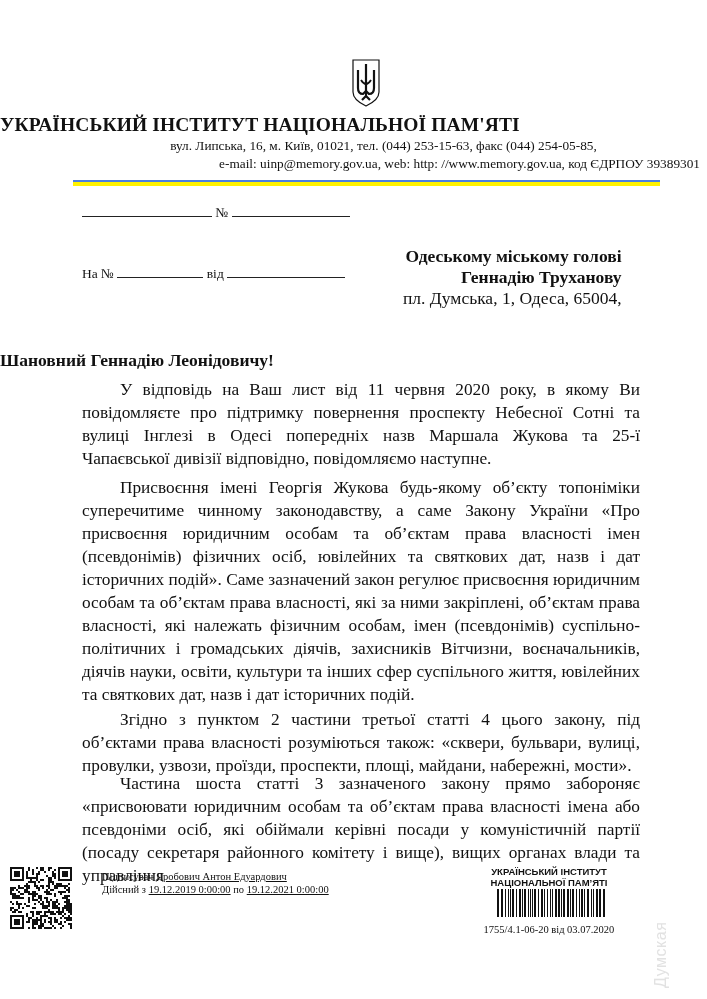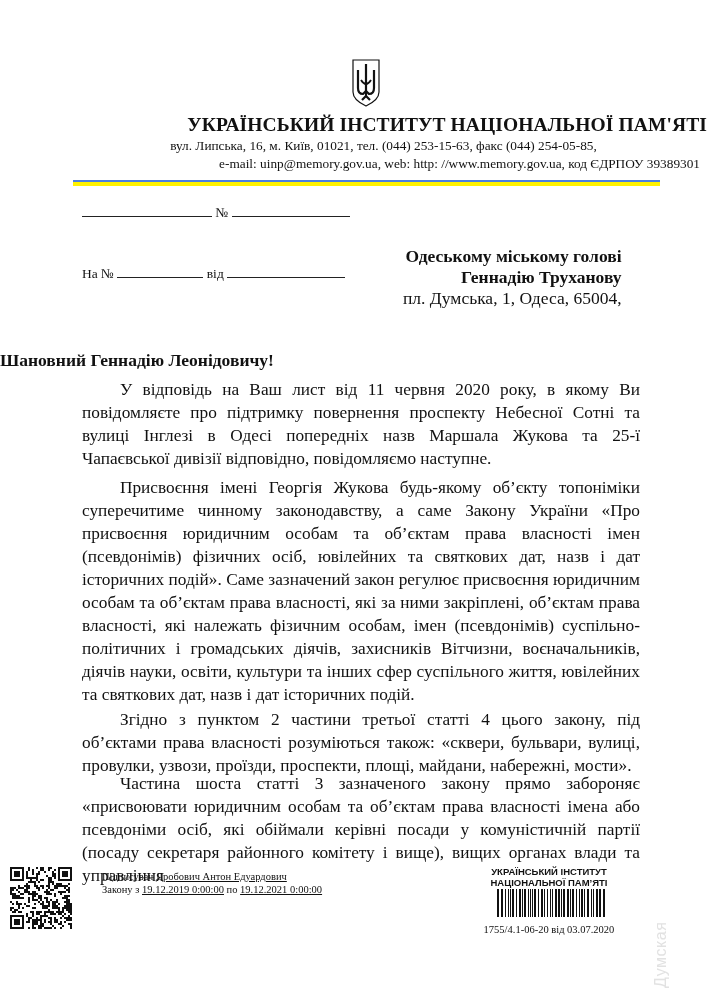--- a/index.html
+++ b/index.html
@@ -4,21 +4,21 @@
   <style>
     html, body { margin: 0; padding: 0; }
     body {
       width: 707px; height: 999px; background: #ffffff; position: relative;
       overflow: hidden; color: #111;
       font-family: "Liberation Serif", "DejaVu Serif", serif;
     }
     .abs { position: absolute; }
     #emblem { left: 351px; top: 58px; width: 30px; height: 50px; }
     #org-name {
-      left: 0; width: 707px; top: 114px; text-align: right;
+      left: 0; width: 707px; top: 114px; text-align: left;
       font-weight: bold; font-size: 19.5px; letter-spacing: 0.1px;
     }
     .addr { left: 0; width: 707px; text-align: center; font-size: 13.3px; }
     #addr1 { top: 138px; padding-left: 30px; }
     #addr2 { top: 156px; left: 40px; width: 660px; text-align: right; }
     #flag { left: 73px; top: 180px; width: 587px; height: 6px; }
     #flag .blue { height: 2px; background: #4b7fe0; }
     #flag .yellow { height: 4px; background: #fff200; }
     .reg { font-size: 13.5px; left: 82px; }
     #reg1 { top: 204px; }
@@ -452,21 +452,21 @@
     <rect x="1" y="25" width="5" height="5" fill="#fff"></rect>
     <rect x="2" y="26" width="3" height="3" fill="#111"></rect>
   </svg>
 
 <div id="cert" class="abs">
   <div>
     <span>Підписувач</span>
     <span class="u">Дробович Антон Едуардович</span>
   </div>
   <div>
-    <span>Закону з</span>
+    <span>Дійсний з</span>
     <span class="u">19.12.2019 0:00:00</span>
     <span>по</span>
     <span class="u">19.12.2021 0:00:00</span>
   </div>
 </div>
 
 <div id="stamp-title" class="abs">
   <div>УКРАЇНСЬКИЙ ІНСТИТУТ</div>
   <div>НАЦІОНАЛЬНОЇ ПАМ’ЯТІ</div>
 </div>

